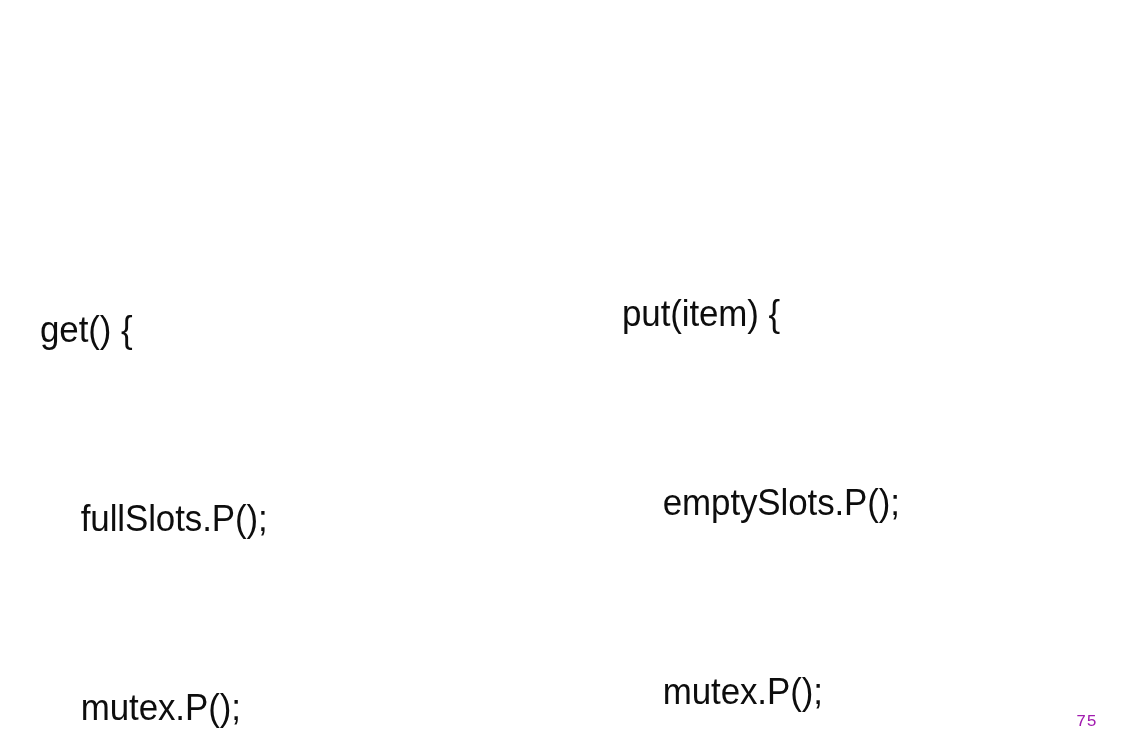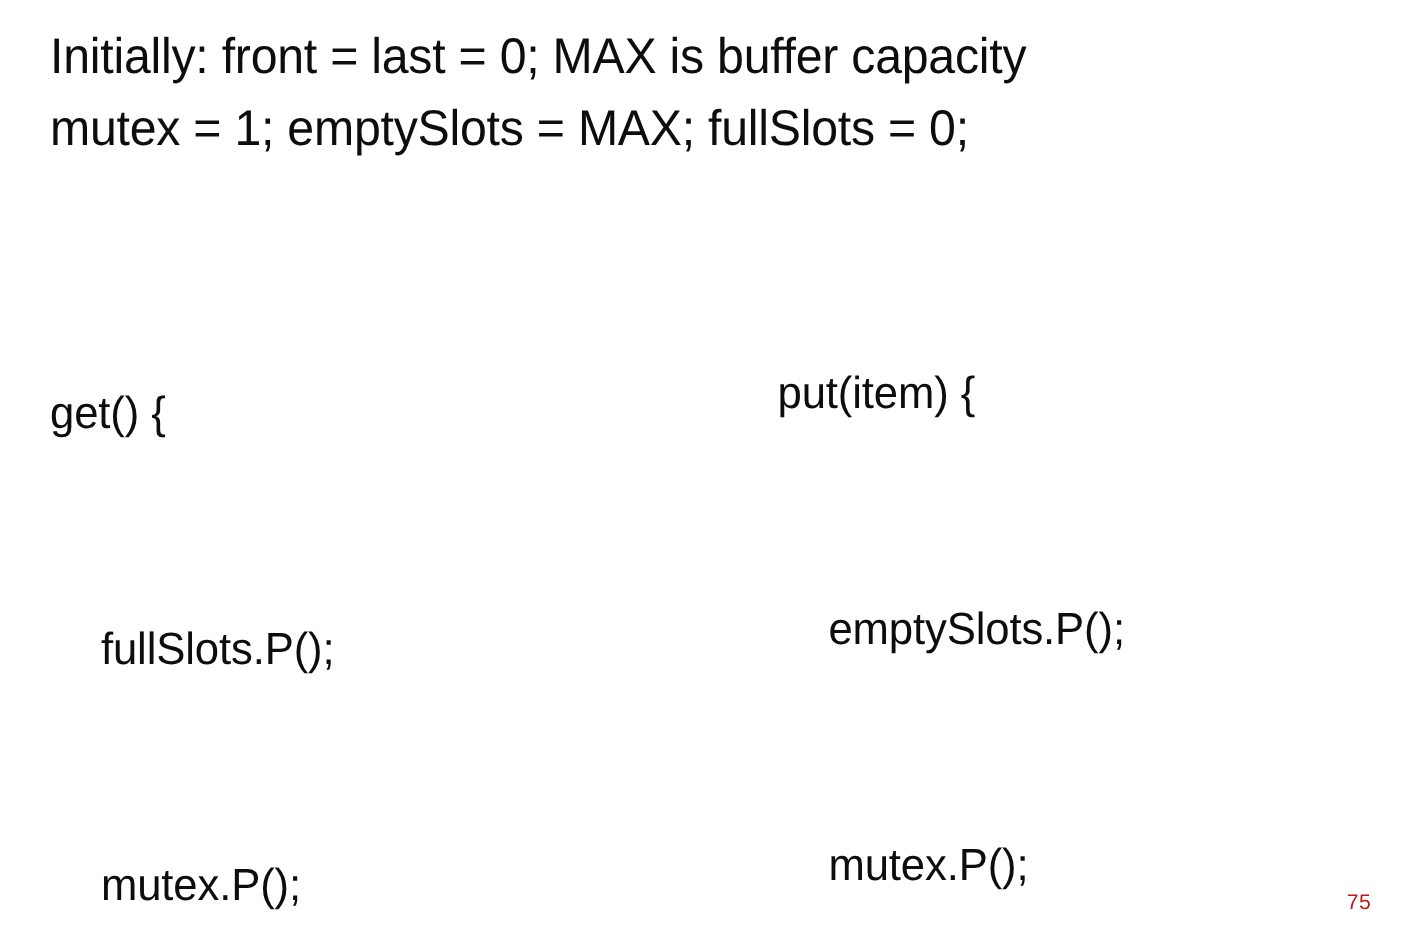--- a/index.html
+++ b/index.html
@@ -63,33 +63,30 @@
     padding-left: 42px;
   }
 
   
   .slide-number {
     position: absolute;
     right: 26px;
     bottom: 12px;
     font-size: 17px;
     line-height: 20px;
-    color: #b91c1c;
+    color: #a21caf;
     letter-spacing: 0.3px;
+    font-family: Liberation Mono, monospace;
   }
 </style>
 </head>
 <body>
 
 <div class="slide">
 
-  <div class="header-block">
-    <div class="header-line">Initially: front = last = 0; MAX is buffer capacity</div>
-    <div class="header-line">mutex = 1; emptySlots = MAX; fullSlots = 0;</div>
-  </div>
 
   <div class="code-col left">
     <div class="code-line">get() {</div>
     <div class="code-line indent-1">fullSlots.P();</div>
     <div class="code-line indent-1">mutex.P();</div>
     
     
     
     
     

